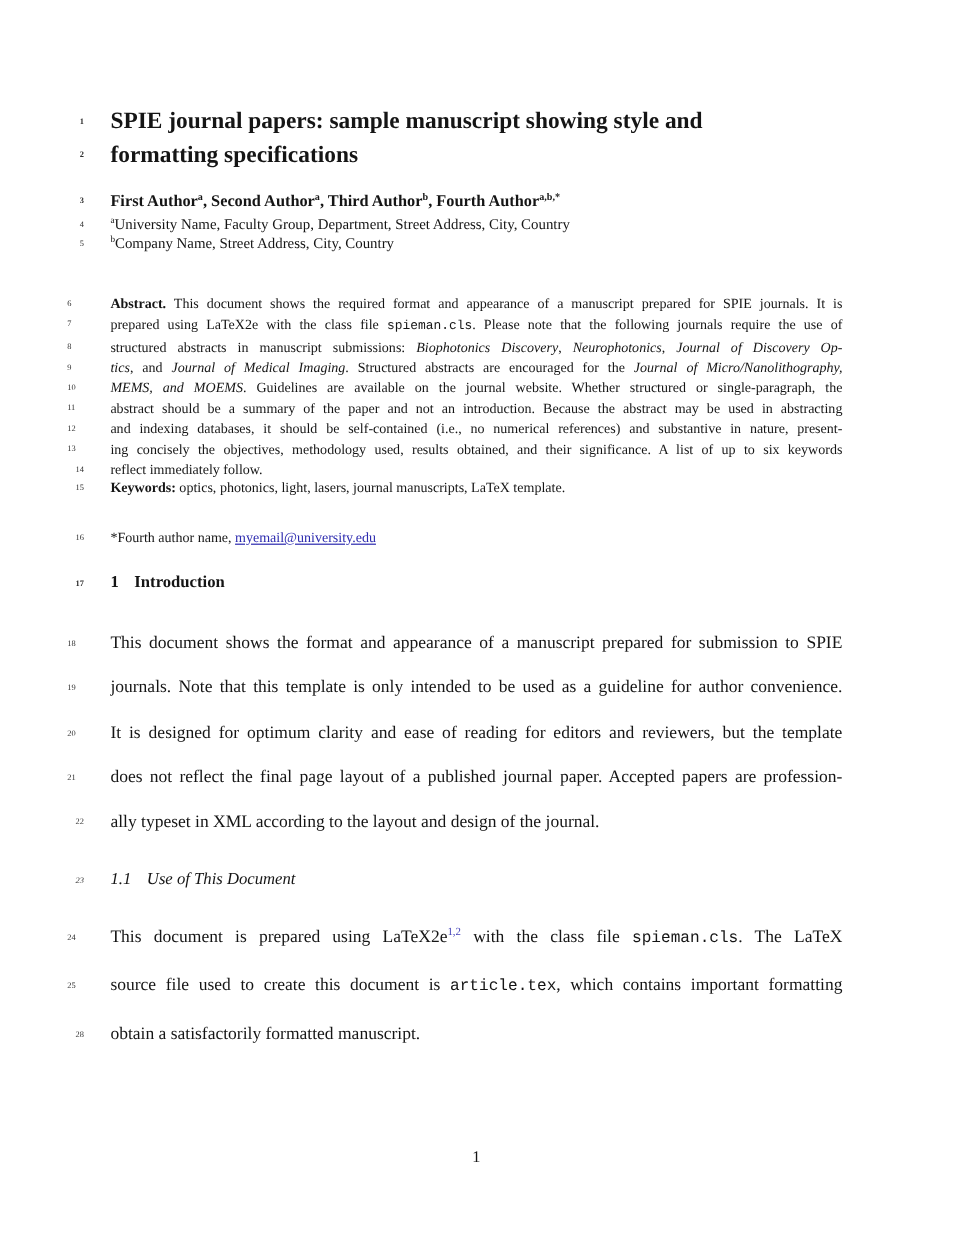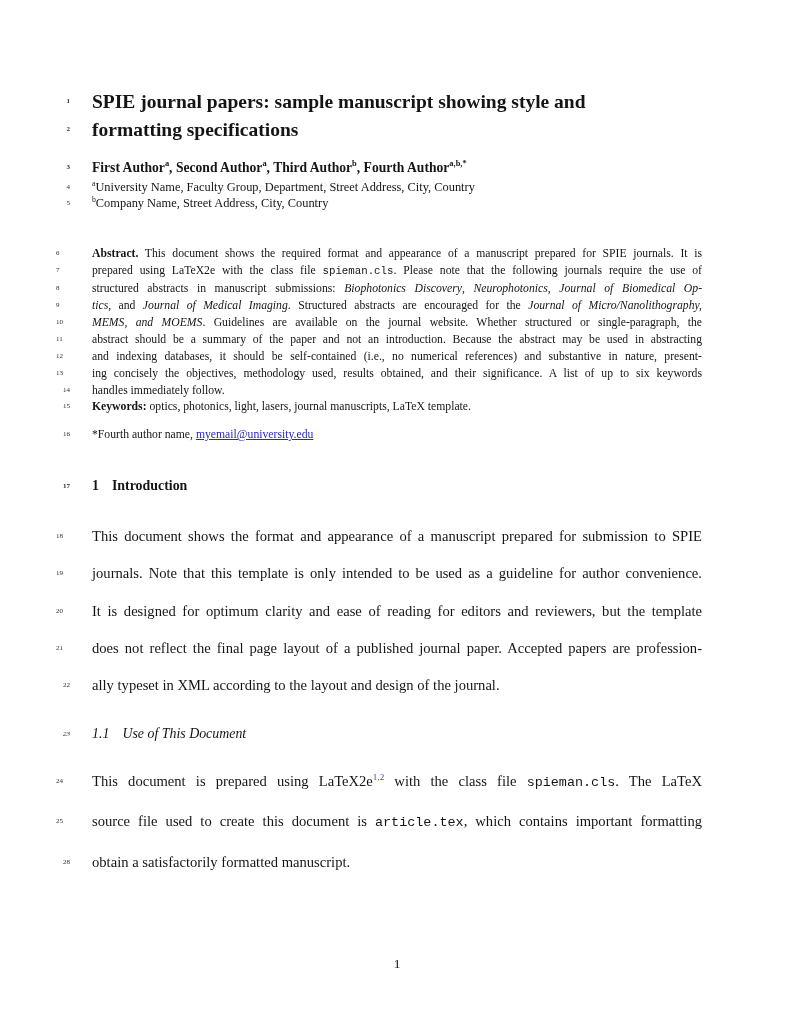--- a/index.html
+++ b/index.html
@@ -50,34 +50,34 @@
   </div>
 
   <div class="block affil-block" style="top:179px">
     <div class="line"><span class="ln">4</span><span class="sup">a</span><span>University Name, Faculty Group, Department, Street Address, City, Country</span></div>
     <div class="line"><span class="ln">5</span><span class="sup">b</span><span>Company Name, Street Address, City, Country</span></div>
   </div>
 
   <div class="block abstract-block" style="top:245px">
     <div class="line j"><span class="ln">6</span><span class="b">Abstract.</span><span> This document shows the required format and appearance of a manuscript prepared for SPIE journals. It is</span></div>
     <div class="line j"><span class="ln">7</span><span>prepared using LaTeX2e with the class file </span><span class="mono">spieman.cls</span><span>. Please note that the following journals require the use of</span></div>
-    <div class="line j"><span class="ln">8</span><span>structured abstracts in manuscript submissions: </span><span class="i">Biophotonics Discovery</span><span>, </span><span class="i">Neurophotonics</span><span>, </span><span class="i">Journal of Biomedical Op-</span></div>
+    <div class="line j"><span class="ln">8</span><span>structured abstracts in manuscript submissions: </span><span class="i">Biophotonics Discovery</span><span>, </span><span class="i">Neurophotonics</span><span>, </span><span class="i">Journal of Discovery Op-</span></div>
     <div class="line j"><span class="ln">9</span><span class="i">tics</span><span>, and </span><span class="i">Journal of Medical Imaging</span><span>. Structured abstracts are encouraged for the </span><span class="i">Journal of Micro/Nanolithography,</span></div>
     <div class="line j"><span class="ln">10</span><span class="i">MEMS, and MOEMS</span><span>. Guidelines are available on the journal website. Whether structured or single-paragraph, the</span></div>
     <div class="line j"><span class="ln">11</span><span>abstract should be a summary of the paper and not an introduction. Because the abstract may be used in abstracting</span></div>
     <div class="line j"><span class="ln">12</span><span>and indexing databases, it should be self-contained (i.e., no numerical references) and substantive in nature, present-</span></div>
     <div class="line j"><span class="ln">13</span><span>ing concisely the objectives, methodology used, results obtained, and their significance. A list of up to six keywords</span></div>
-    <div class="line"><span class="ln">14</span><span>handles immediately follow.</span></div>
+    <div class="line"><span class="ln">14</span><span>reflect immediately follow.</span></div>
   </div>
 
   <div class="block kw-block" style="top:398px">
     <div class="line"><span class="ln">15</span><span class="b">Keywords:</span><span> optics, photonics, light, lasers, journal manuscripts, LaTeX template.</span></div>
   </div>
 
-  <div class="block corr-block" style="top:426px">
+  <div class="block corr-block" style="top:440px">
     <div class="line"><span class="ln">16</span><span>*Fourth author name, </span><a href="#" class="link">myemail@university.edu</a></div>
   </div>
 
   <div class="block h1-block" style="top:476px">
     <div class="line"><span class="ln">17</span><span class="secnum">1</span><span>Introduction</span></div>
   </div>
 
   <div class="block body-block" style="top:518px">
     <div class="line j"><span class="ln">18</span><span>This document shows the format and appearance of a manuscript prepared for submission to SPIE</span></div>
     <div class="line j"><span class="ln">19</span><span>journals. Note that this template is only intended to be used as a guideline for author convenience.</span></div>

